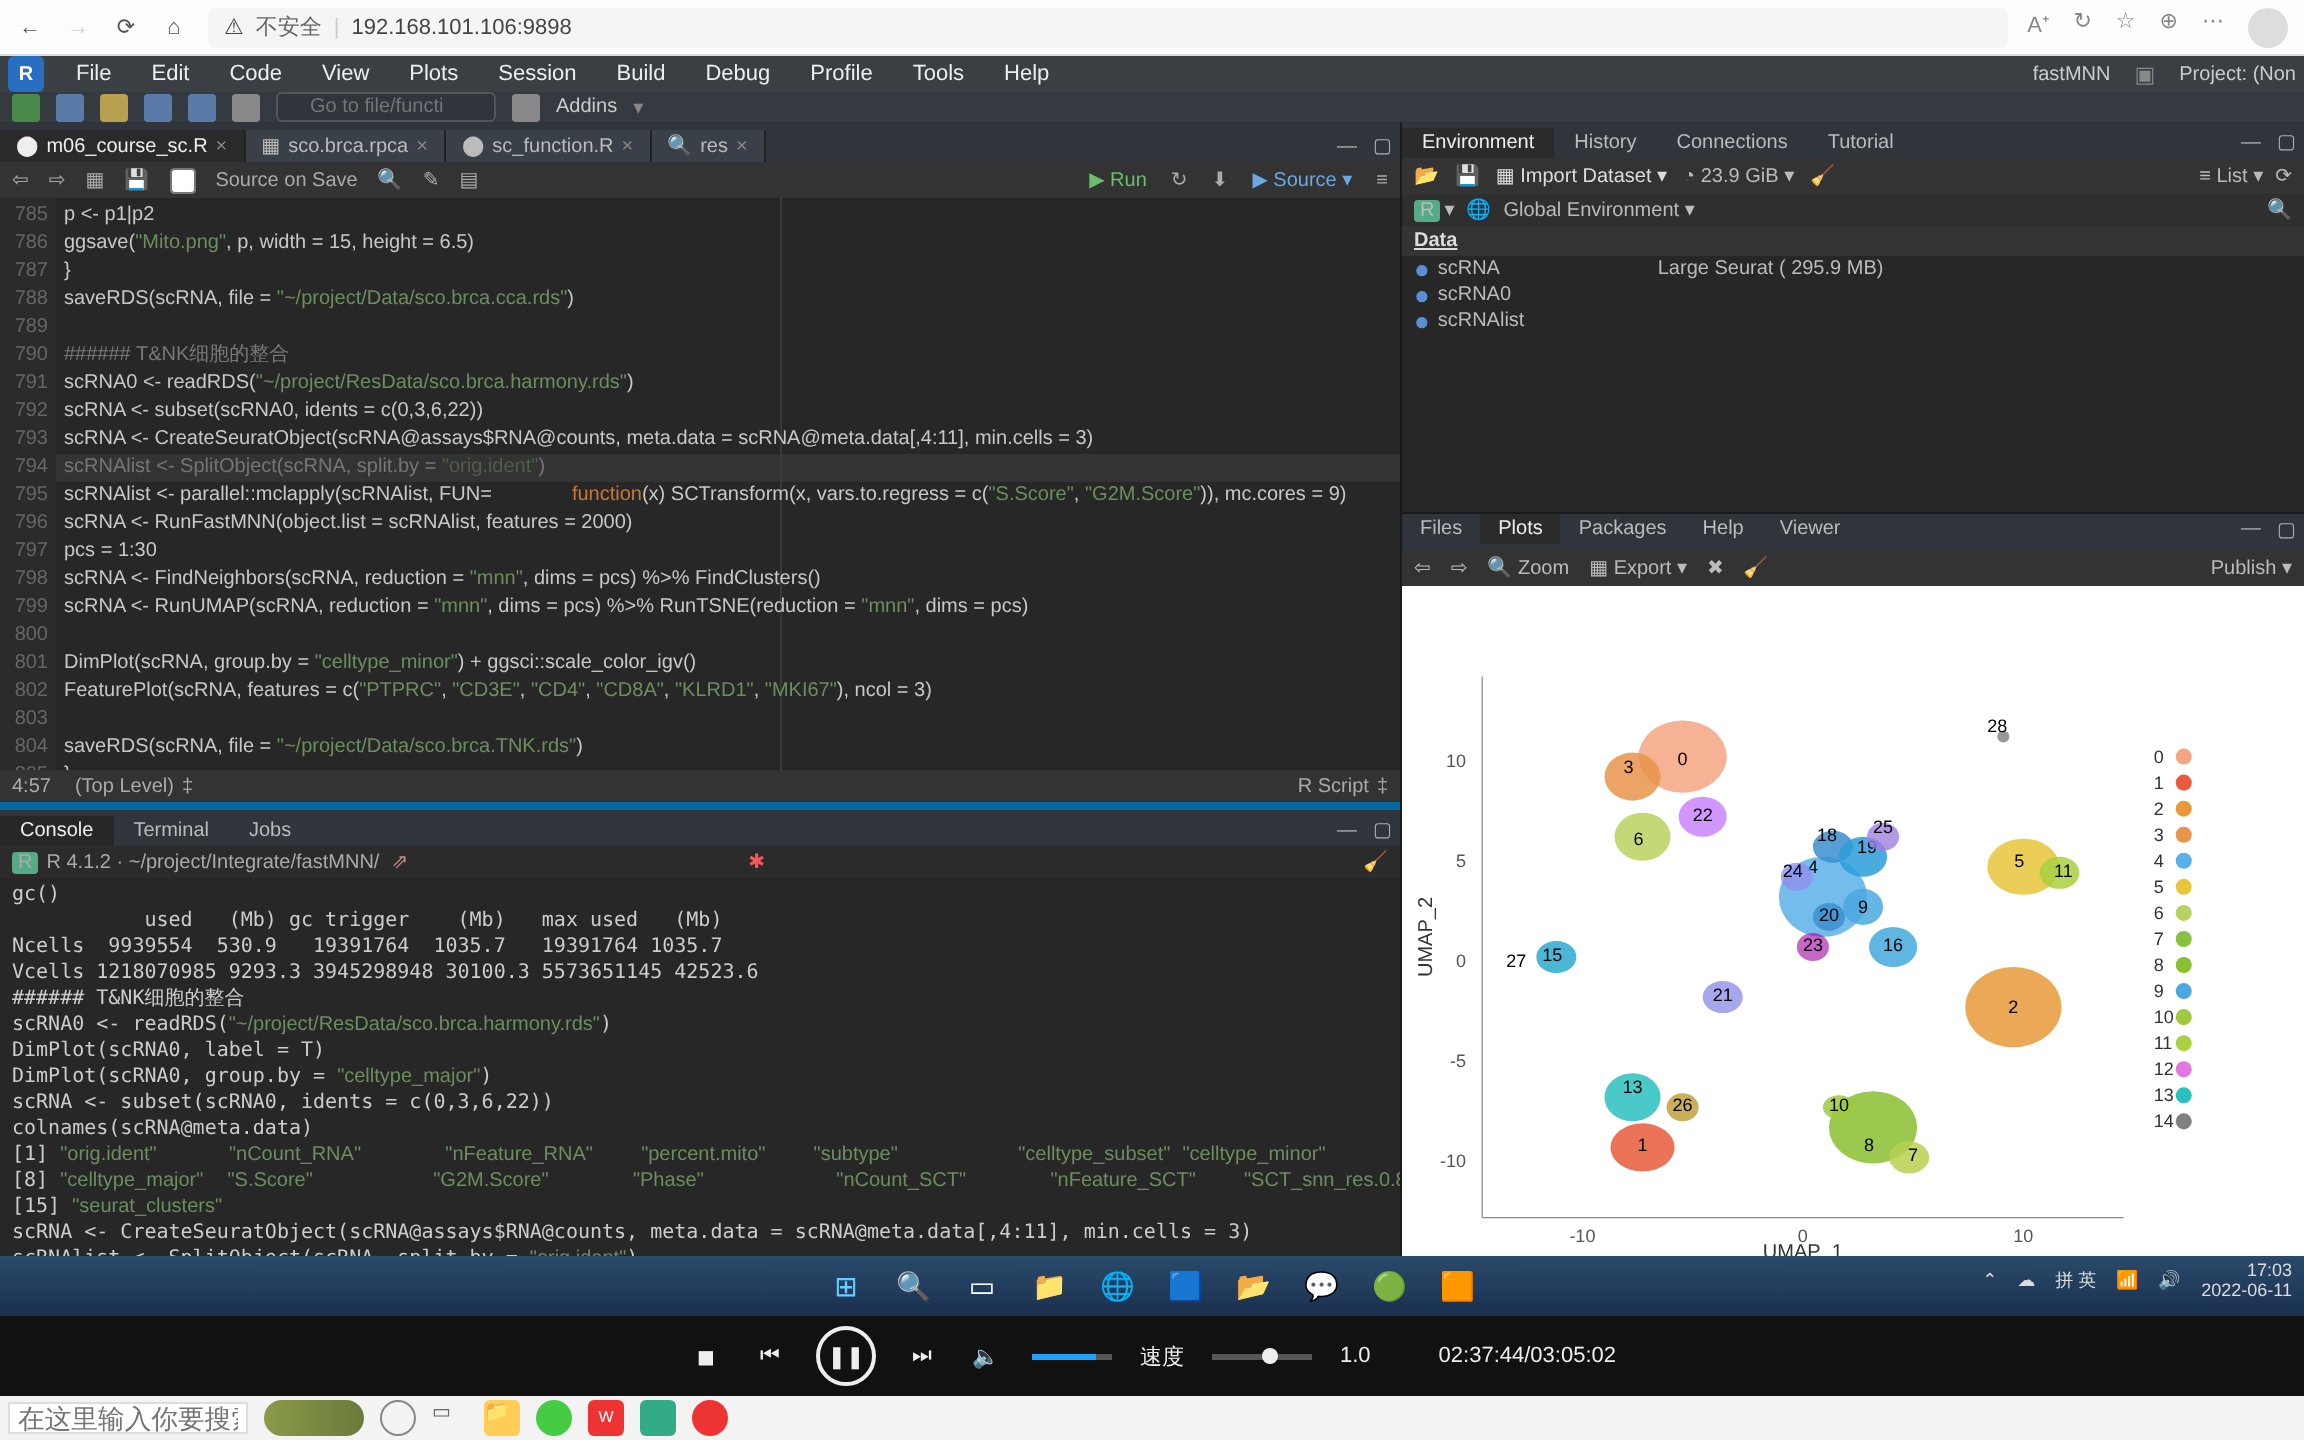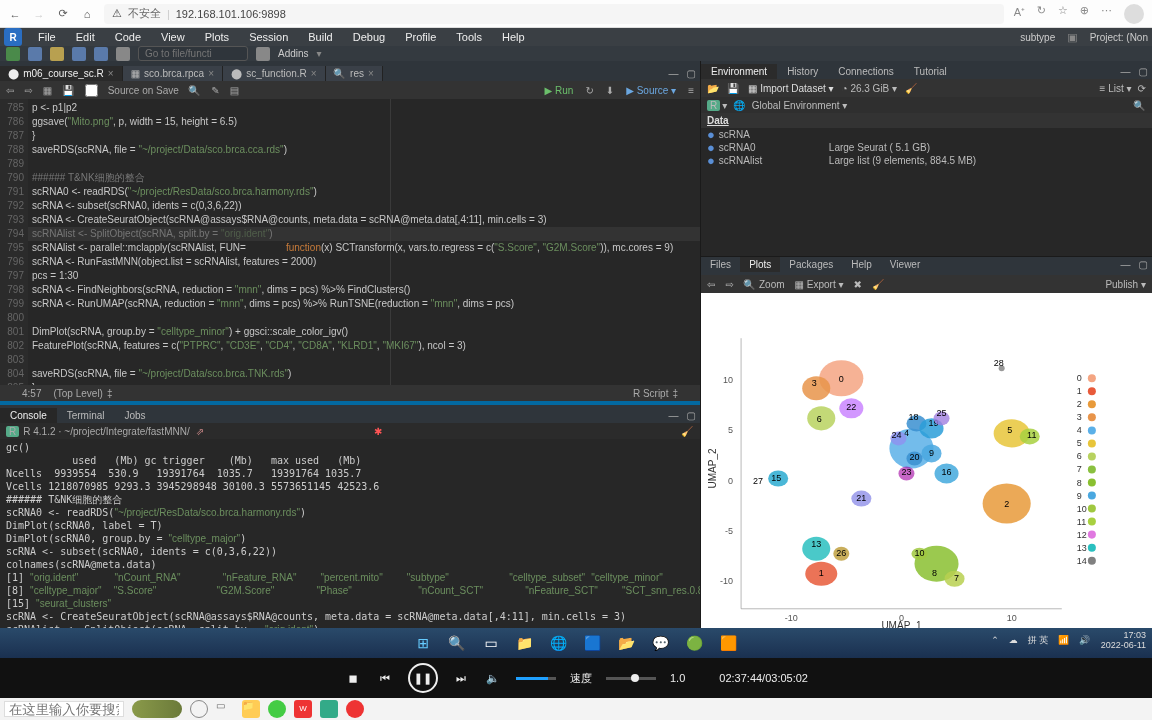--- a/index.html
+++ b/index.html
@@ -17,21 +17,21 @@
 
 .rstudio { height: 600px; background: #2b2b2b; color: #ccc; display: flex; flex-direction: column; }
 .menu-bar { height: 22px; background: #3a3f44; display: flex; align-items: center; padding: 0 4px; font-size: 11px; gap: 12px; }
 .menu-bar .r-logo { width: 18px; height: 18px; background: #2a6ec2; border-radius: 3px; display: flex; align-items: center; justify-content: center; color: #fff; font-weight: bold; font-size: 10px; }
 .menu-bar .menu-item { cursor: pointer; color: #eee; padding: 2px 4px; }
 .menu-bar .spacer { flex: 1; }
 .menu-bar .proj { color: #ccc; font-size: 10px; }
 
 .toolbar { height: 20px; background: #343a40; display: flex; align-items: center; padding: 0 6px; gap: 8px; font-size: 10px; }
 .toolbar .tb-icon { width: 14px; height: 14px; background: #555; border-radius: 2px; cursor: pointer; }
-.toolbar .gotofile { background: #2f353b; border: 1px solid #555; padding: 1px 6px; border-radius: 3px; color: #888; font-size: 10px; width: 110px; }
+.toolbar .gotofile { background: #2f353b; border: 1px solid #555; padding: 1px 16px; border-radius: 3px; color: #888; font-size: 10px; width: 110px; }
 .toolbar .addins { color: #ccc; cursor: pointer; }
 
 .panes { flex: 1; display: flex; }
 .left-panes { width: 700px; display: flex; flex-direction: column; }
 .right-panes { flex: 1; display: flex; flex-direction: column; border-left: 1px solid #1a1a1a; }
 
 
 .file-tabs { height: 20px; background: #2f353b; display: flex; align-items: flex-end; font-size: 10px; }
 .file-tab { padding: 2px 8px; background: #3a4048; color: #bbb; border-right: 1px solid #222; display: flex; gap: 4px; align-items: center; cursor: pointer; }
 .file-tab.active { background: #2a2a2a; color: #eee; }
@@ -48,21 +48,21 @@
 
 .editor { flex: 1; background: #272727; display: flex; overflow: hidden; font-family: Consolas, monospace; font-size: 10px; line-height: 14px; position: relative; }
 .gutter { width: 28px; background: #2b2b2b; color: #666; text-align: right; padding: 2px 4px 0 0; }
 .code { flex: 1; padding: 2px 4px; white-space: pre; color: #c8c8c8; position: relative; }
 .code .kw { color: #c77b3a; padding-left: 40px; }
 .code .str { color: #6b8e5e; }
 .code .cmt { color: #787878; }
 .cursor-line { position: absolute; width: 100%; height: 14px; background: rgba(60,60,60,0.6); left: 0; }
 .vline { position: absolute; left: 390px; top: 0; bottom: 0; border-left: 1px solid #3a3a3a; }
 
-.editor-status { height: 16px; background: #333; display: flex; align-items: center; padding: 0 22px; font-size: 10px; color: #aaa; }
+.editor-status { height: 16px; background: #333; display: flex; align-items: center; padding: 0 6px; font-size: 10px; color: #aaa; }
 .editor-status .right { margin-left: auto; }
 
 
 .console-tabs { height: 18px; background: #2f353b; display: flex; align-items: flex-end; font-size: 10px; }
 .console-tab { padding: 2px 10px; color: #bbb; cursor: pointer; }
 .console-tab.active { background: #272727; color: #eee; }
 .console-tabs .spacer { flex: 1; }
 .console-header { height: 16px; background: #2b2b2b; display: flex; align-items: center; padding: 0 6px; font-size: 10px; color: #aaa; }
 .console-header .brush { color: #c88; margin-left: 6px; }
 .console-body { flex: 1; background: #272727; font-family: Consolas, monospace; font-size: 10px; line-height: 13px; padding: 2px 6px; color: #ccc; white-space: pre; overflow: hidden; }
@@ -145,21 +145,21 @@
     <span class="menu-item">Code</span>
     <span class="menu-item">View</span>
     <span class="menu-item">Plots</span>
     <span class="menu-item">Session</span>
     <span class="menu-item">Build</span>
     <span class="menu-item">Debug</span>
     <span class="menu-item">Profile</span>
     <span class="menu-item">Tools</span>
     <span class="menu-item">Help</span>
     <span class="spacer"></span>
-    <span class="proj">subtype</span>
+    <span class="proj">fastMNN</span>
     <span style="color:#888">▣</span>
     <span class="proj">Project: (Non</span>
   </div>
 
   <div class="toolbar">
     <span class="tb-icon" style="background:#4a8a4a"></span>
     <span class="tb-icon" style="background:#5a7aaa"></span>
     <span class="tb-icon" style="background:#b8a050"></span>
     <span class="tb-icon" style="background:#5a7aaa"></span>
     <span class="tb-icon" style="background:#5a7aaa"></span>
@@ -346,50 +346,49 @@
           <span class="env-tab">Connections</span>
           <span class="env-tab">Tutorial</span>
           <span style="flex:1"></span>
           <span class="tab-ctrl">—</span>
           <span class="tab-ctrl">▢</span>
         </div>
         <div class="env-toolbar">
           <span>📂</span>
           <span>💾</span>
           <span class="import">▦ <span>Import Dataset</span> ▾</span>
-          <span>◔ <span>26.3 GiB</span> ▾</span>
+          <span>◔ <span>23.9 GiB</span> ▾</span>
           <span>🧹</span>
           <div class="right">
             <span>≡ <span>List</span> ▾</span>
             <span>⟳</span>
           </div>
         </div>
         <div class="env-scope">
           <span style="background:#5a8;padding:0 3px;border-radius:2px;margin-right:2px"><span>R</span></span>
             <span>▾</span>
           <span style="margin:0 6px">🌐</span>
           <span><span>Global Environment</span> ▾</span>
           <span class="search-ico">🔍</span>
         </div>
         <div class="env-table">
           <div class="env-header">Data</div>
           <div id="env-rows">
               <div class="env-row">
                 <span class="bullet">●</span>
                 <span class="name">scRNA</span>
+                <span class="value">Large Seurat ( 295.9 MB)</span>
               </div>
               <div class="env-row">
                 <span class="bullet">●</span>
                 <span class="name">scRNA0</span>
-                <span class="value">Large Seurat ( 5.1 GB)</span>
               </div>
               <div class="env-row">
                 <span class="bullet">●</span>
                 <span class="name">scRNAlist</span>
-                <span class="value">Large list (9 elements, 884.5 MB)</span>
               </div>
             </div>
         </div>
       </div>
 
       <div style="display:flex;flex-direction:column;flex:1;border-top:1px solid #1a1a1a">
         <div class="plot-tabs">
           <span class="plot-tab">Files</span>
           <span class="plot-tab active">Plots</span>
           <span class="plot-tab">Packages</span>

